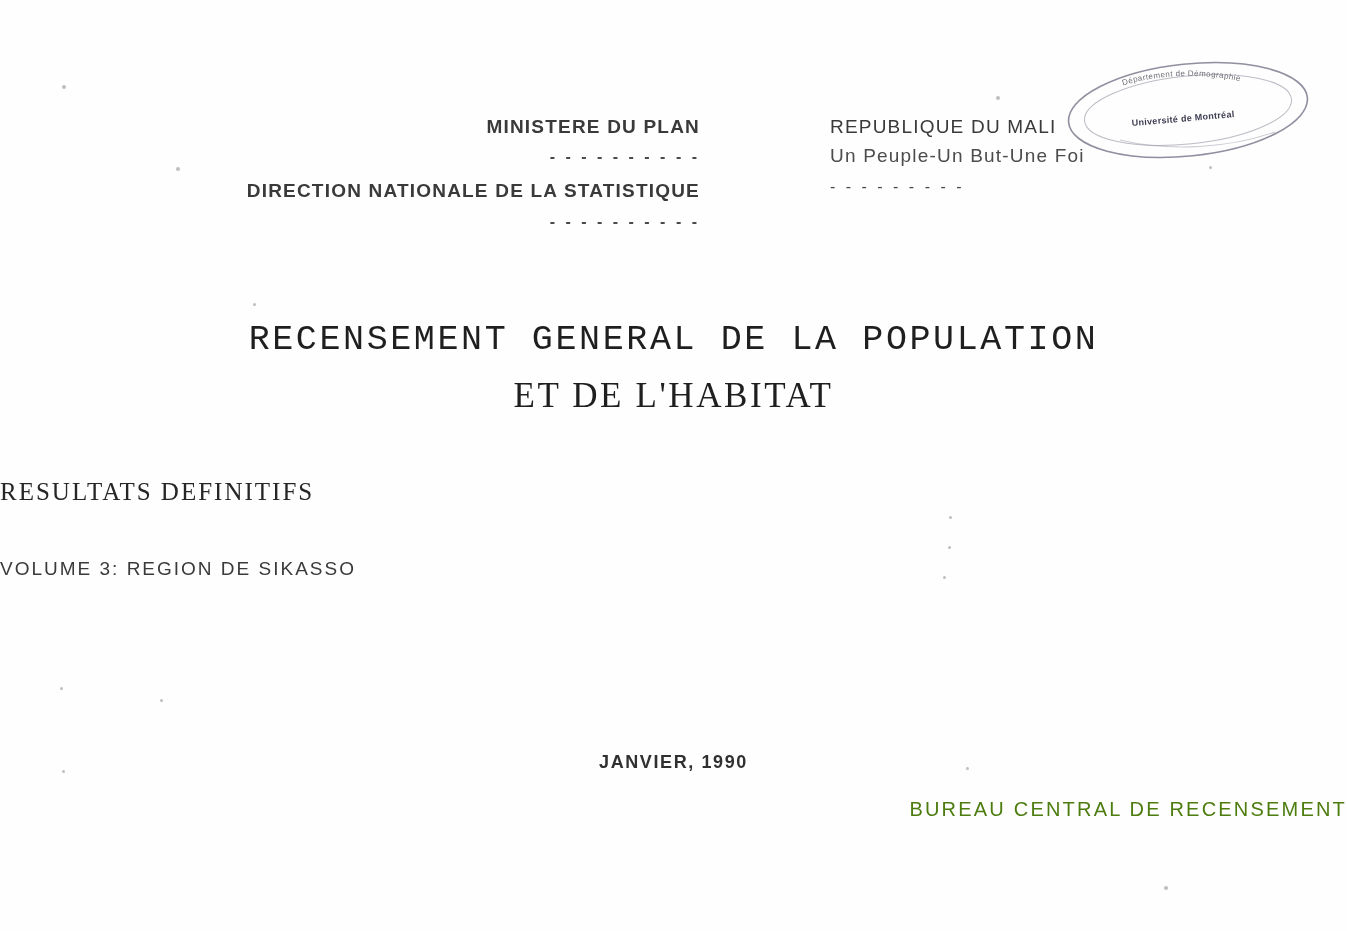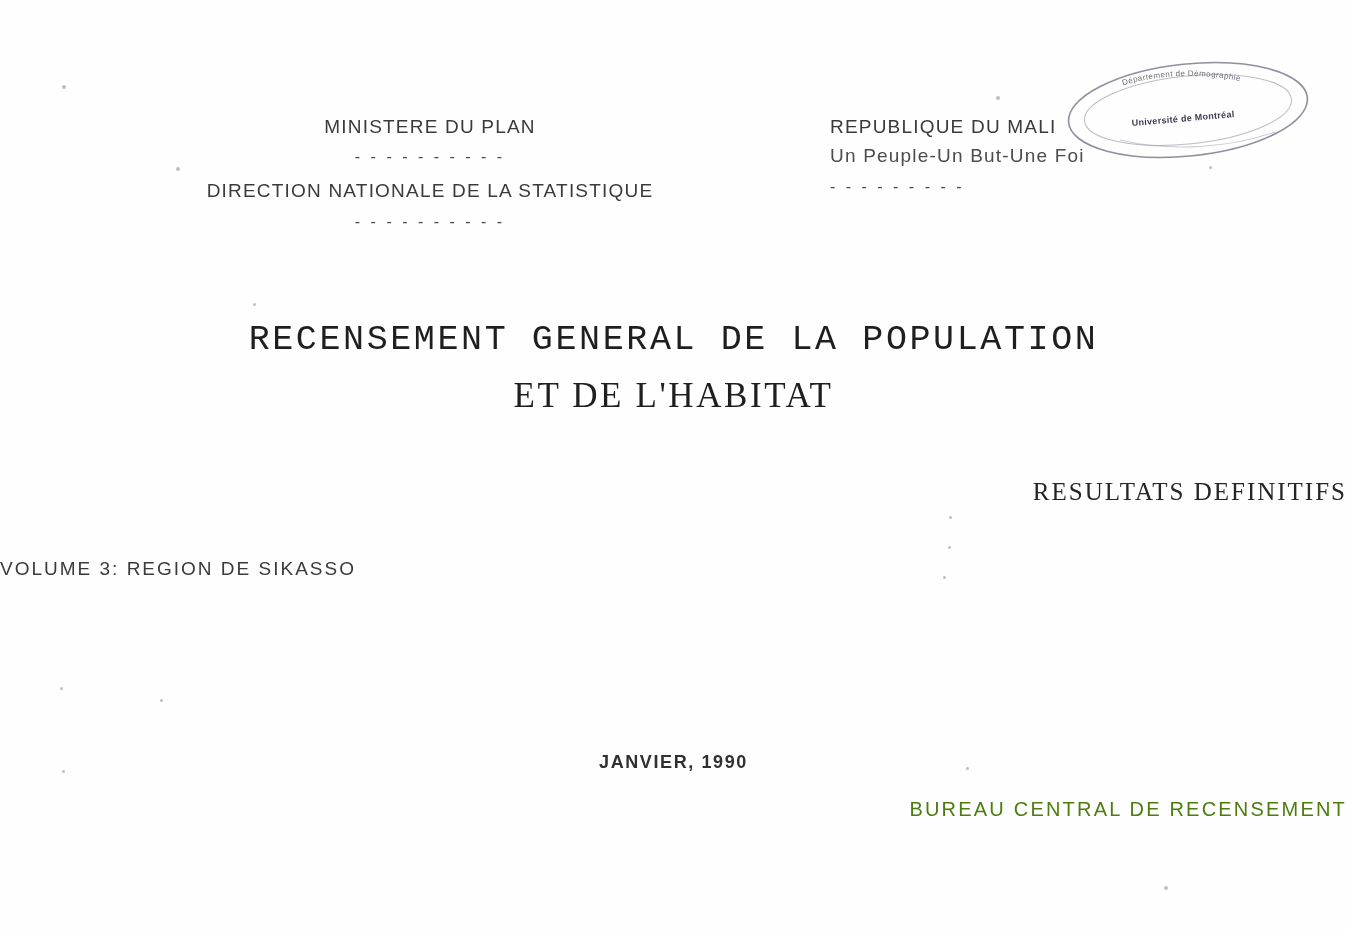--- a/index.html
+++ b/index.html
@@ -21,25 +21,26 @@
     inset: 0;
     background: #fefefe;
   }
 
   
   .header-left {
     position: absolute;
     left: 160px;
     top: 112px;
     width: 540px;
-    text-align: center;
+    text-align: right;
     font-size: 19px;
     letter-spacing: 1.2px;
     color: #3a3a3a;
     line-height: 1.55;
+    font-weight: bold;
   }
   .header-right {
     position: absolute;
     left: 830px;
     top: 112px;
     width: 470px;
     text-align: left;
     font-size: 19px;
     letter-spacing: 1.2px;
     color: #3a3a3a;
@@ -78,21 +79,21 @@
     font-size: 35px;
     letter-spacing: 2.6px;
     margin-top: 16px;
   }
 
   .subtitle {
     position: absolute;
     left: 0;
     right: 0;
     top: 478px;
-    text-align: right;
+    text-align: left;
     font-family: "Liberation Serif", serif;
     font-size: 25px;
     letter-spacing: 2px;
     color: #262626;
   }
 
   .volume {
     position: absolute;
     left: 0;
     right: 0;

